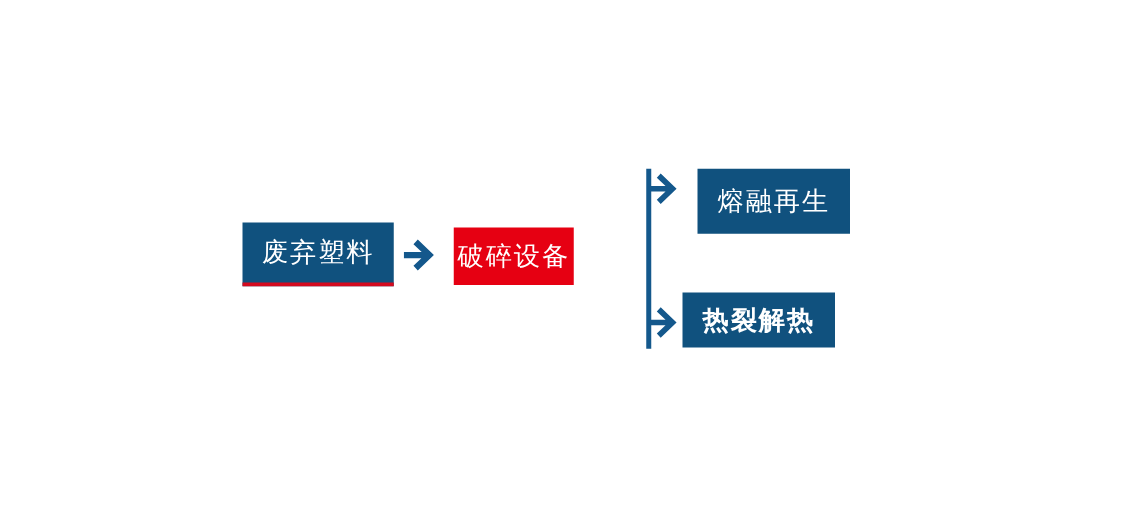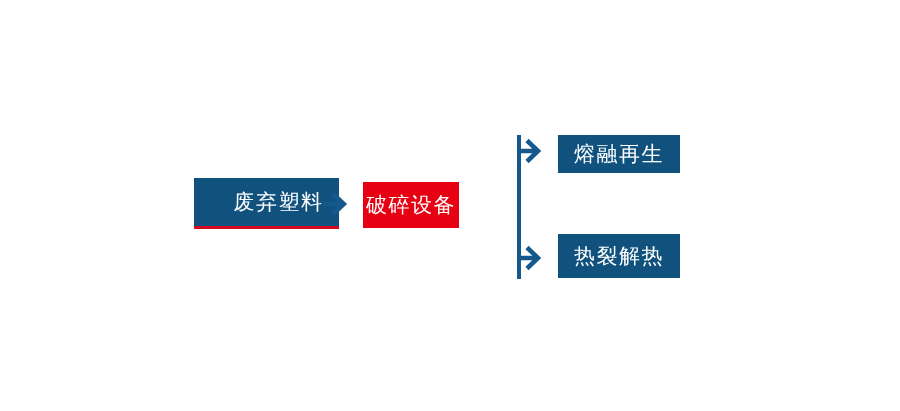--- a/index.html
+++ b/index.html
@@ -24,33 +24,33 @@
     font-size: 21px;
     font-weight: 300;
     letter-spacing: 1.5px;
     white-space: nowrap;
     box-sizing: content-box;
   }
   .node-source {
     left: 194px; top: 178px; width: 121px; height: 48px;
     background: var(--node-blue, #10517e);
     border-bottom: 3px solid var(--underline-red, #d40a1e);
-    padding-left: 24px;
   }
   .node-process {
     left: 363px; top: 182px; width: 96px; height: 46px;
     background: var(--node-red, #e60012);
   }
   .node-branch-top {
-    left: 558px; top: 135px; width: 122px; height: 38px;
+    left: 558px; top: 135px; width: 122px; height: 52px;
     background: var(--node-blue, #10517e);
   }
   .node-branch-bottom {
-    left: 558px; top: 234px; width: 122px; height: 44px;
+    left: 546px; top: 234px; width: 122px; height: 44px;
     background: var(--node-blue, #10517e);
+    font-weight: bold;
   }
   .trunk {
     position: absolute;
     left: 517px; top: 135px; width: 4px; height: 144px;
     background: var(--arrow-blue, #14588c);
   }
   .arrow {
     position: absolute;
     color: var(--arrow-blue, #14588c);
   }

